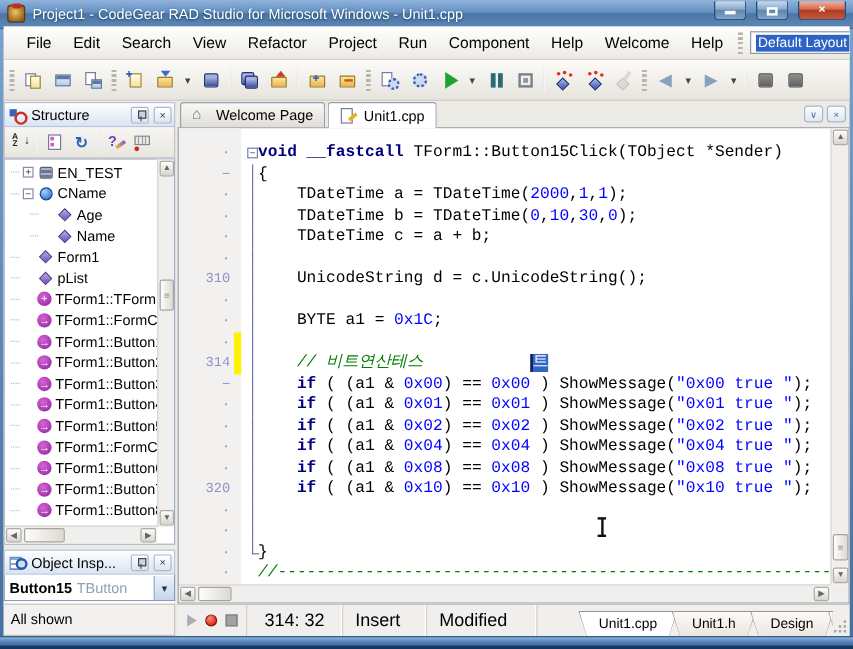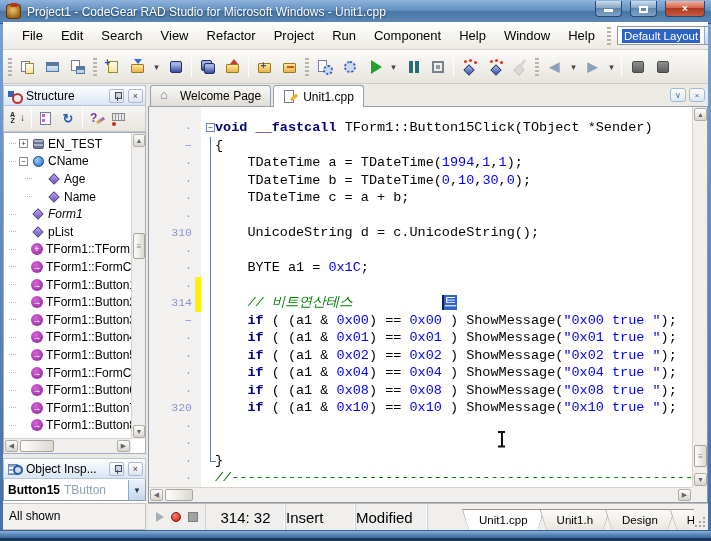--- a/index.html
+++ b/index.html
@@ -192,21 +192,21 @@
       <div class="mitems" id="menuitems">
           <div class="menu-item">File</div>
           <div class="menu-item">Edit</div>
           <div class="menu-item">Search</div>
           <div class="menu-item">View</div>
           <div class="menu-item">Refactor</div>
           <div class="menu-item">Project</div>
           <div class="menu-item">Run</div>
           <div class="menu-item">Component</div>
           <div class="menu-item">Help</div>
-          <div class="menu-item">Window</div>
+          <div class="menu-item">Welcome</div>
           <div class="menu-item">Help</div>
         </div>
       <div class="lcombo">
         <span class="grip"></span>
         <span class="lc-box">
           <span class="lc-text">Default Layout</span>
           <span class="lc-btn">▾</span>
         </span>
 
       </div>
@@ -425,21 +425,21 @@
               <span class="tlabel">Age</span>
             </div>
             <div class="titem" style="padding-left: 20px;">
               <span class="guide"></span>
               <span class="expsp"></span>
               <span class="ticon">
                 <i class="s fdia"></i>
               </span>
               <span class="tlabel">Name</span>
             </div>
-            <div class="titem" style="padding-left: 4px; font-style: italic;">
+            <div class="titem" style="padding-left: 4px;">
               <span class="guide"></span>
               <span class="expsp"></span>
               <span class="ticon">
                 <i class="s fdia"></i>
               </span>
               <span class="tlabel">Form1</span>
             </div>
             <div class="titem" style="padding-left: 4px;">
               <span class="guide"></span>
               <span class="expsp"></span>
@@ -579,21 +579,21 @@
             <div class="crow">
               <span class="gnum">−</span>
               <span class="gbar"></span>
               <span class="gfold fl"></span>
               <span class="ctext"><span class="tp">{</span></span>
             </div>
             <div class="crow">
               <span class="gnum">·</span>
               <span class="gbar"></span>
               <span class="gfold fl"></span>
-              <span class="ctext"><span class="tp">    TDateTime a = TDateTime(</span><span class="tn">1994</span><span class="tp">,</span><span class="tn">1</span><span class="tp">,</span><span class="tn">1</span><span class="tp">);</span></span>
+              <span class="ctext"><span class="tp">    TDateTime a = TDateTime(</span><span class="tn">2000</span><span class="tp">,</span><span class="tn">1</span><span class="tp">,</span><span class="tn">1</span><span class="tp">);</span></span>
             </div>
             <div class="crow">
               <span class="gnum">·</span>
               <span class="gbar"></span>
               <span class="gfold fl"></span>
               <span class="ctext"><span class="tp">    TDateTime b = TDateTime(</span><span class="tn">0</span><span class="tp">,</span><span class="tn">10</span><span class="tp">,</span><span class="tn">30</span><span class="tp">,</span><span class="tn">0</span><span class="tp">);</span></span>
             </div>
             <div class="crow">
               <span class="gnum">·</span>
               <span class="gbar"></span>
@@ -714,22 +714,22 @@
 
     <div class="statusrow">
       <div class="oistatus">All shown</div>
       <div class="edstatus">
         <div class="dbg">
           <span class="dbg-play"></span>
           <span class="dbg-rec"></span>
           <span class="dbg-stop"></span>
         </div>
         <div class="scell" style="width:80px">314: 32</div>
-        <div class="scell" style="width:70px;justify-content:flex-start;">Insert</div>
-        <div class="scell" style="width:72px;justify-content:flex-start;">Modified</div>
+        <div class="scell" style="width:70px;justify-content:flex-start;padding-left:10px">Insert</div>
+        <div class="scell" style="width:92px;justify-content:flex-start;padding-left:10px">Modified</div>
         <div class="btabs" id="btabs">
             <div class="btab active">
               <div class="btabi">Unit1.cpp</div>
             </div>
             <div class="btab">
               <div class="btabi">Unit1.h</div>
             </div>
             <div class="btab">
               <div class="btabi">Design</div>
             </div>

